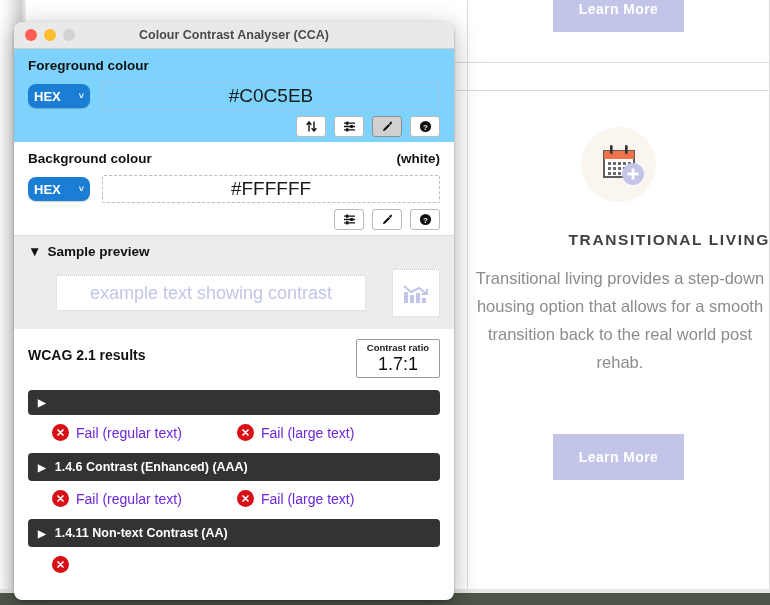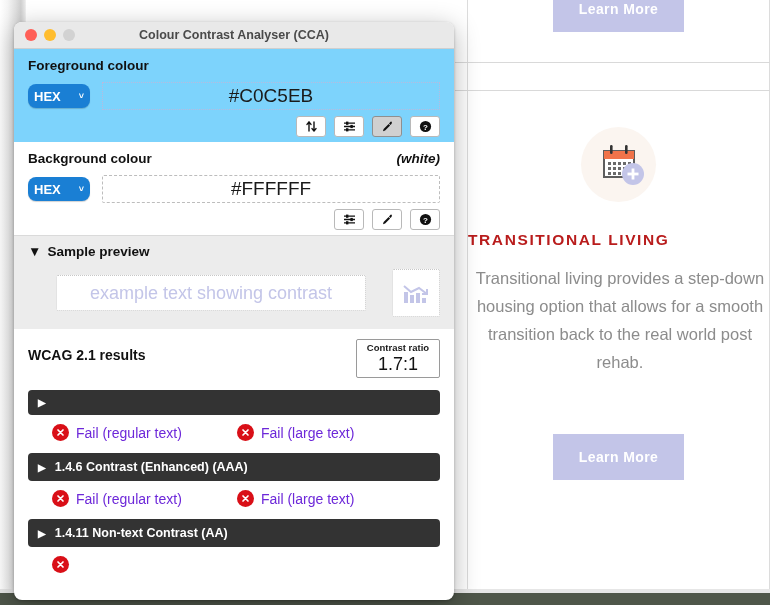--- a/index.html
+++ b/index.html
@@ -37,22 +37,22 @@
   #bg-cta-top{left:553px;top:-14px;width:131px;height:46px;}
   #bg-cta-bottom{left:553px;top:434px;width:131px;height:46px;}
 
   #bg-icon-circle{
     position:absolute;left:581px;top:127px;width:75px;height:75px;border-radius:50%;
     background:#fbf5f0;
   }
   #bg-cal{position:absolute;left:600px;top:143px;width:46px;height:44px;}
 
   #bg-heading{
-    position:absolute;left:468px;top:231px;width:302px;text-align:left;
-    color:#b91c1c;font-size:15.5px;font-weight:bold;letter-spacing:1.6px;
+    position:absolute;left:468px;top:231px;width:302px;text-align:right;
+    color:#404040;font-size:15.5px;font-weight:bold;letter-spacing:1.6px;
   }
   #bg-body{
     position:absolute;left:474px;top:264px;width:292px;text-align:center;
     color:#8c8c8c;font-size:16.5px;line-height:28px;
   }
 
   
   #cca-window{
     position:absolute;left:14px;top:22px;width:440px;height:578px;
     background:#ffffff;border-radius:8px;
@@ -102,21 +102,21 @@
   .icon-row{display:flex;justify-content:flex-end;gap:8px;margin-top:6px;}
   .icon-btn{
     width:28px;height:19px;background:#ffffff;border:1px solid #b9b9b9;
     border-radius:3px;display:flex;align-items:center;justify-content:center;
   }
   .icon-btn.active{background:#d0d0d0;border-color:#8f8f8f;}
 
   
   #bgc-section{background:#ffffff;padding:9px 14px 5px 14px;}
   #bgc-head{display:flex;justify-content:space-between;align-items:baseline;gap:29px;}
-  #bgc-note{font-size:13.5px;font-style:italic;font-weight:bold;color:#111;}
+  #bgc-note{font-size:13.5px;font-weight:bold;color:#111;}
 
   
   #sample-section{background:#ececec;padding:8px 14px 12px 14px;border-top:1px solid #dadada;}
   #sample-head{font-size:13.5px;font-weight:bold;color:#111;display:flex;align-items:center;gap:6px;}
   #sample-body{display:flex;align-items:center;gap:26px;margin-top:10px;padding-left:28px;}
   #sample-text{
     flex:1;height:34px;border:1px dotted #c7c7c7;background:#ffffff;
     display:flex;align-items:center;justify-content:center;
     font-size:18px;color:#c3c5e8;border-radius:2px;
   }

